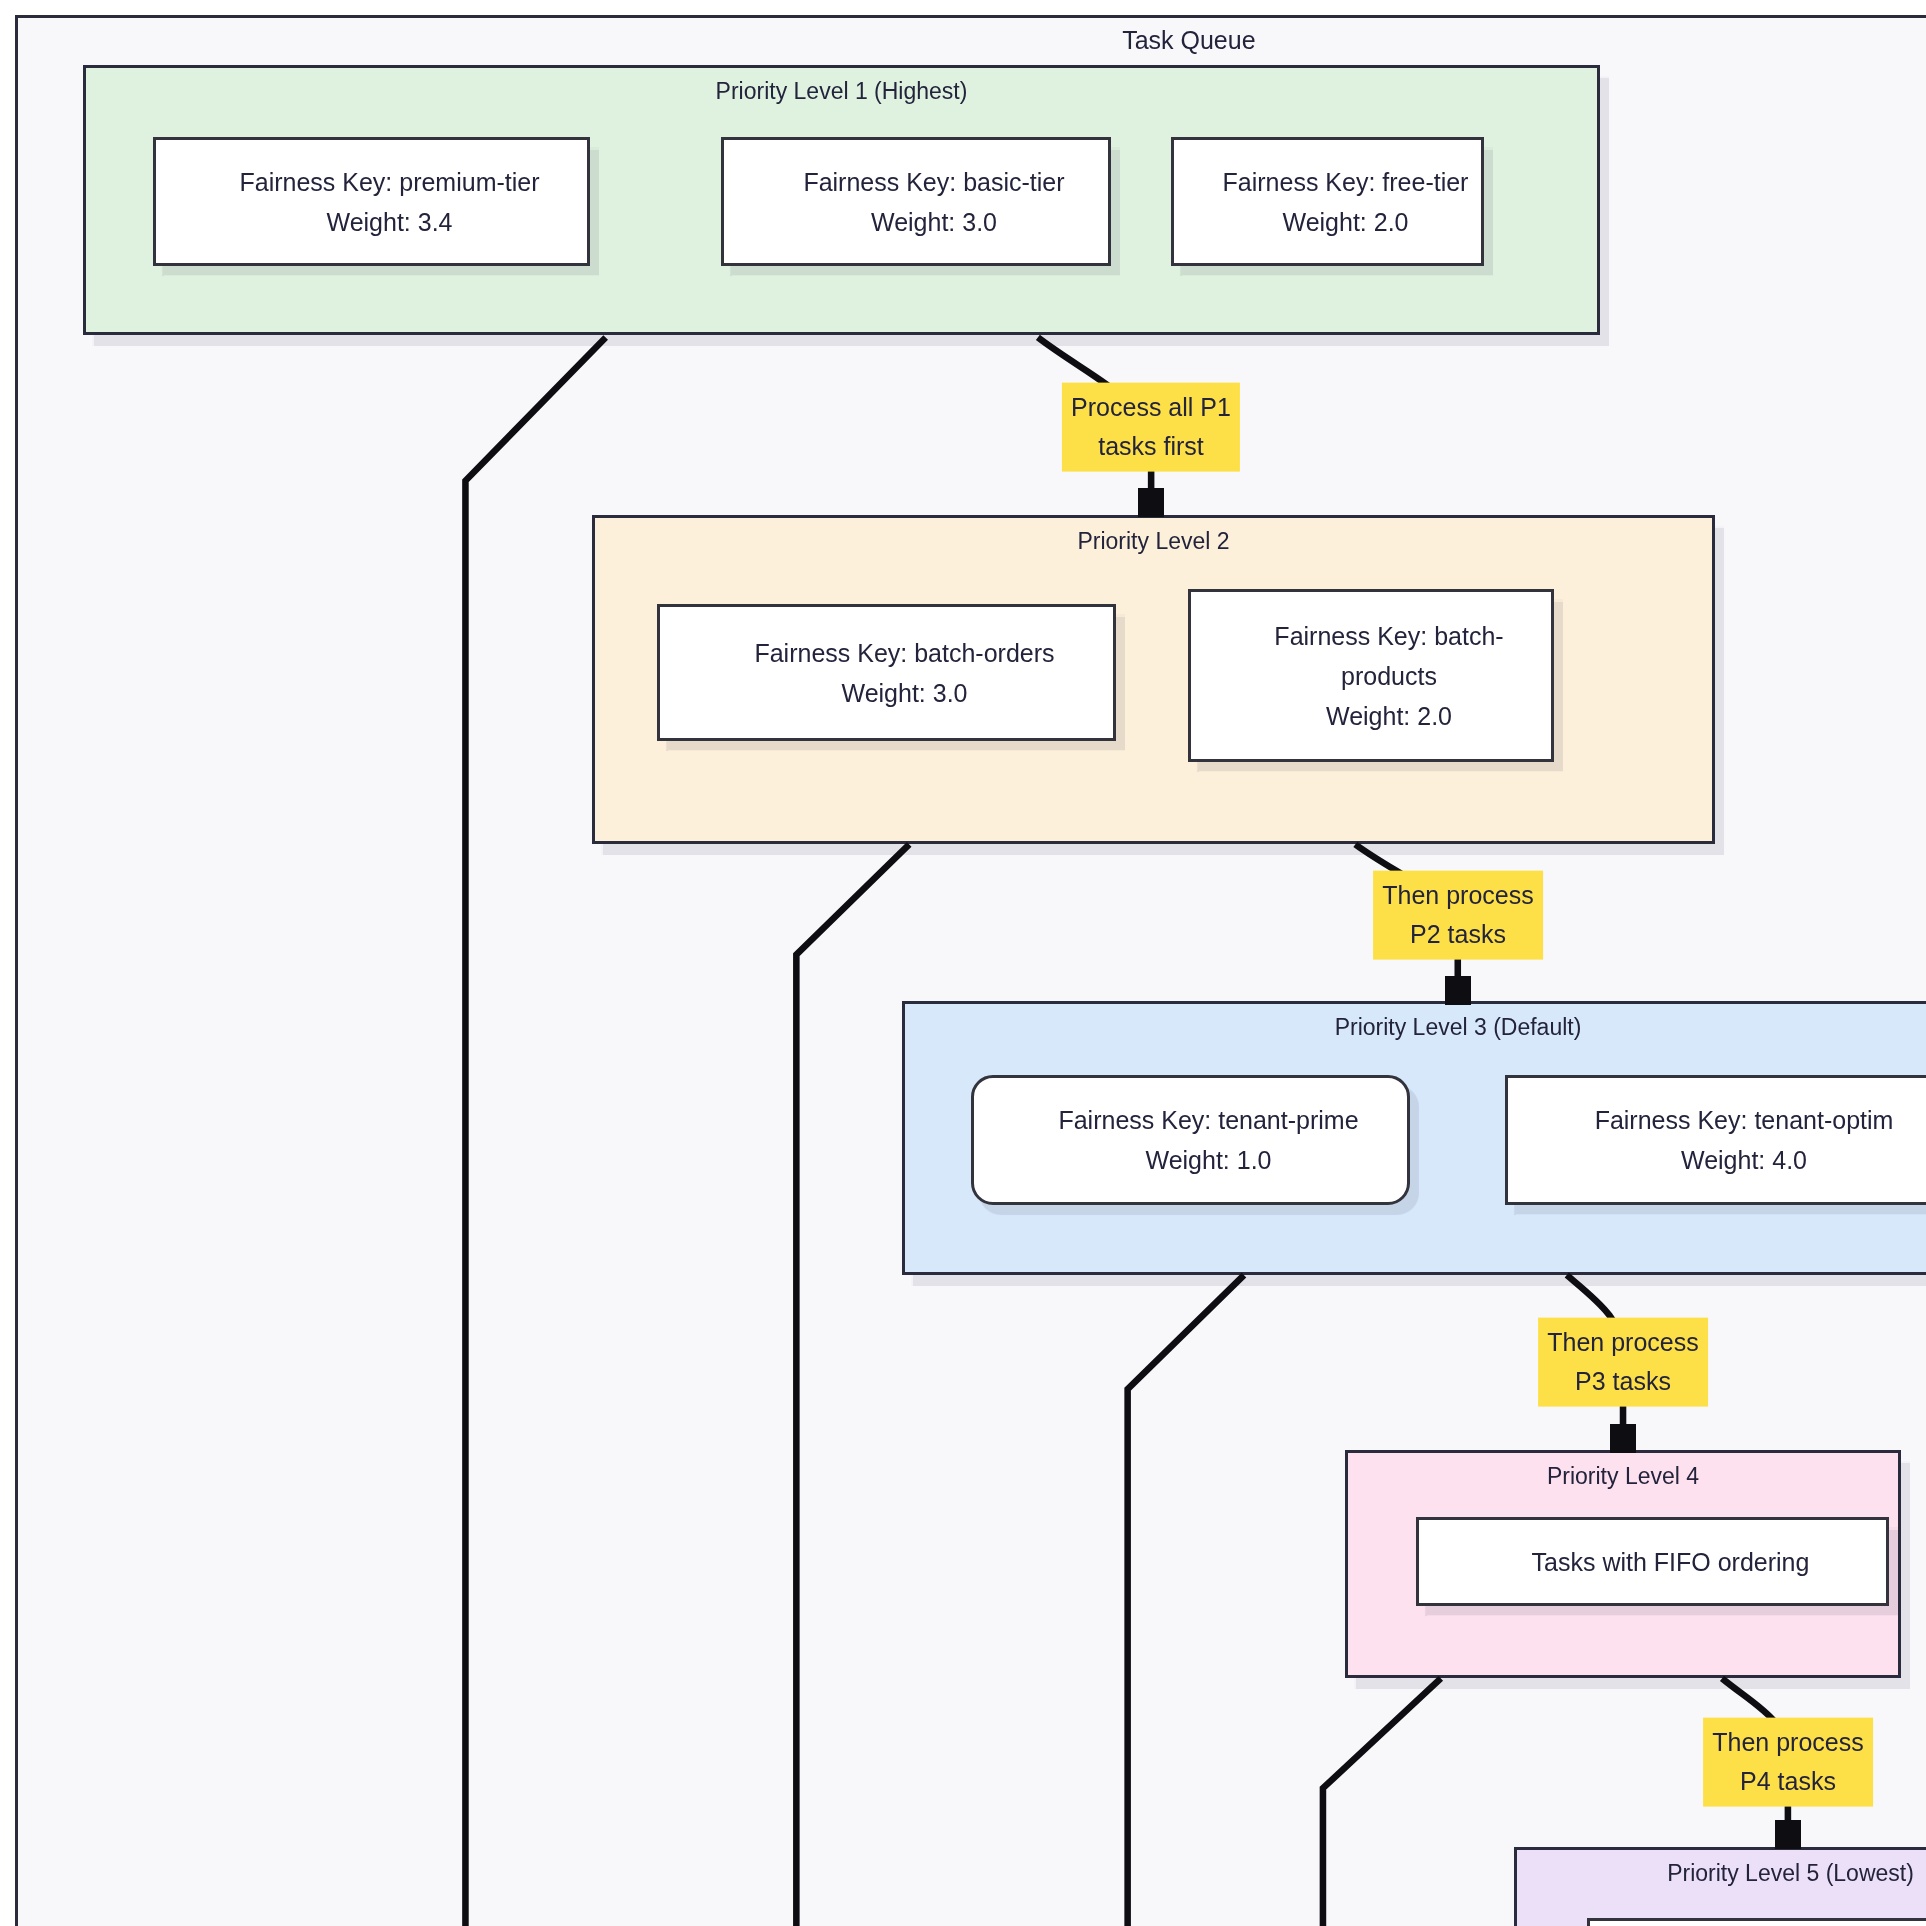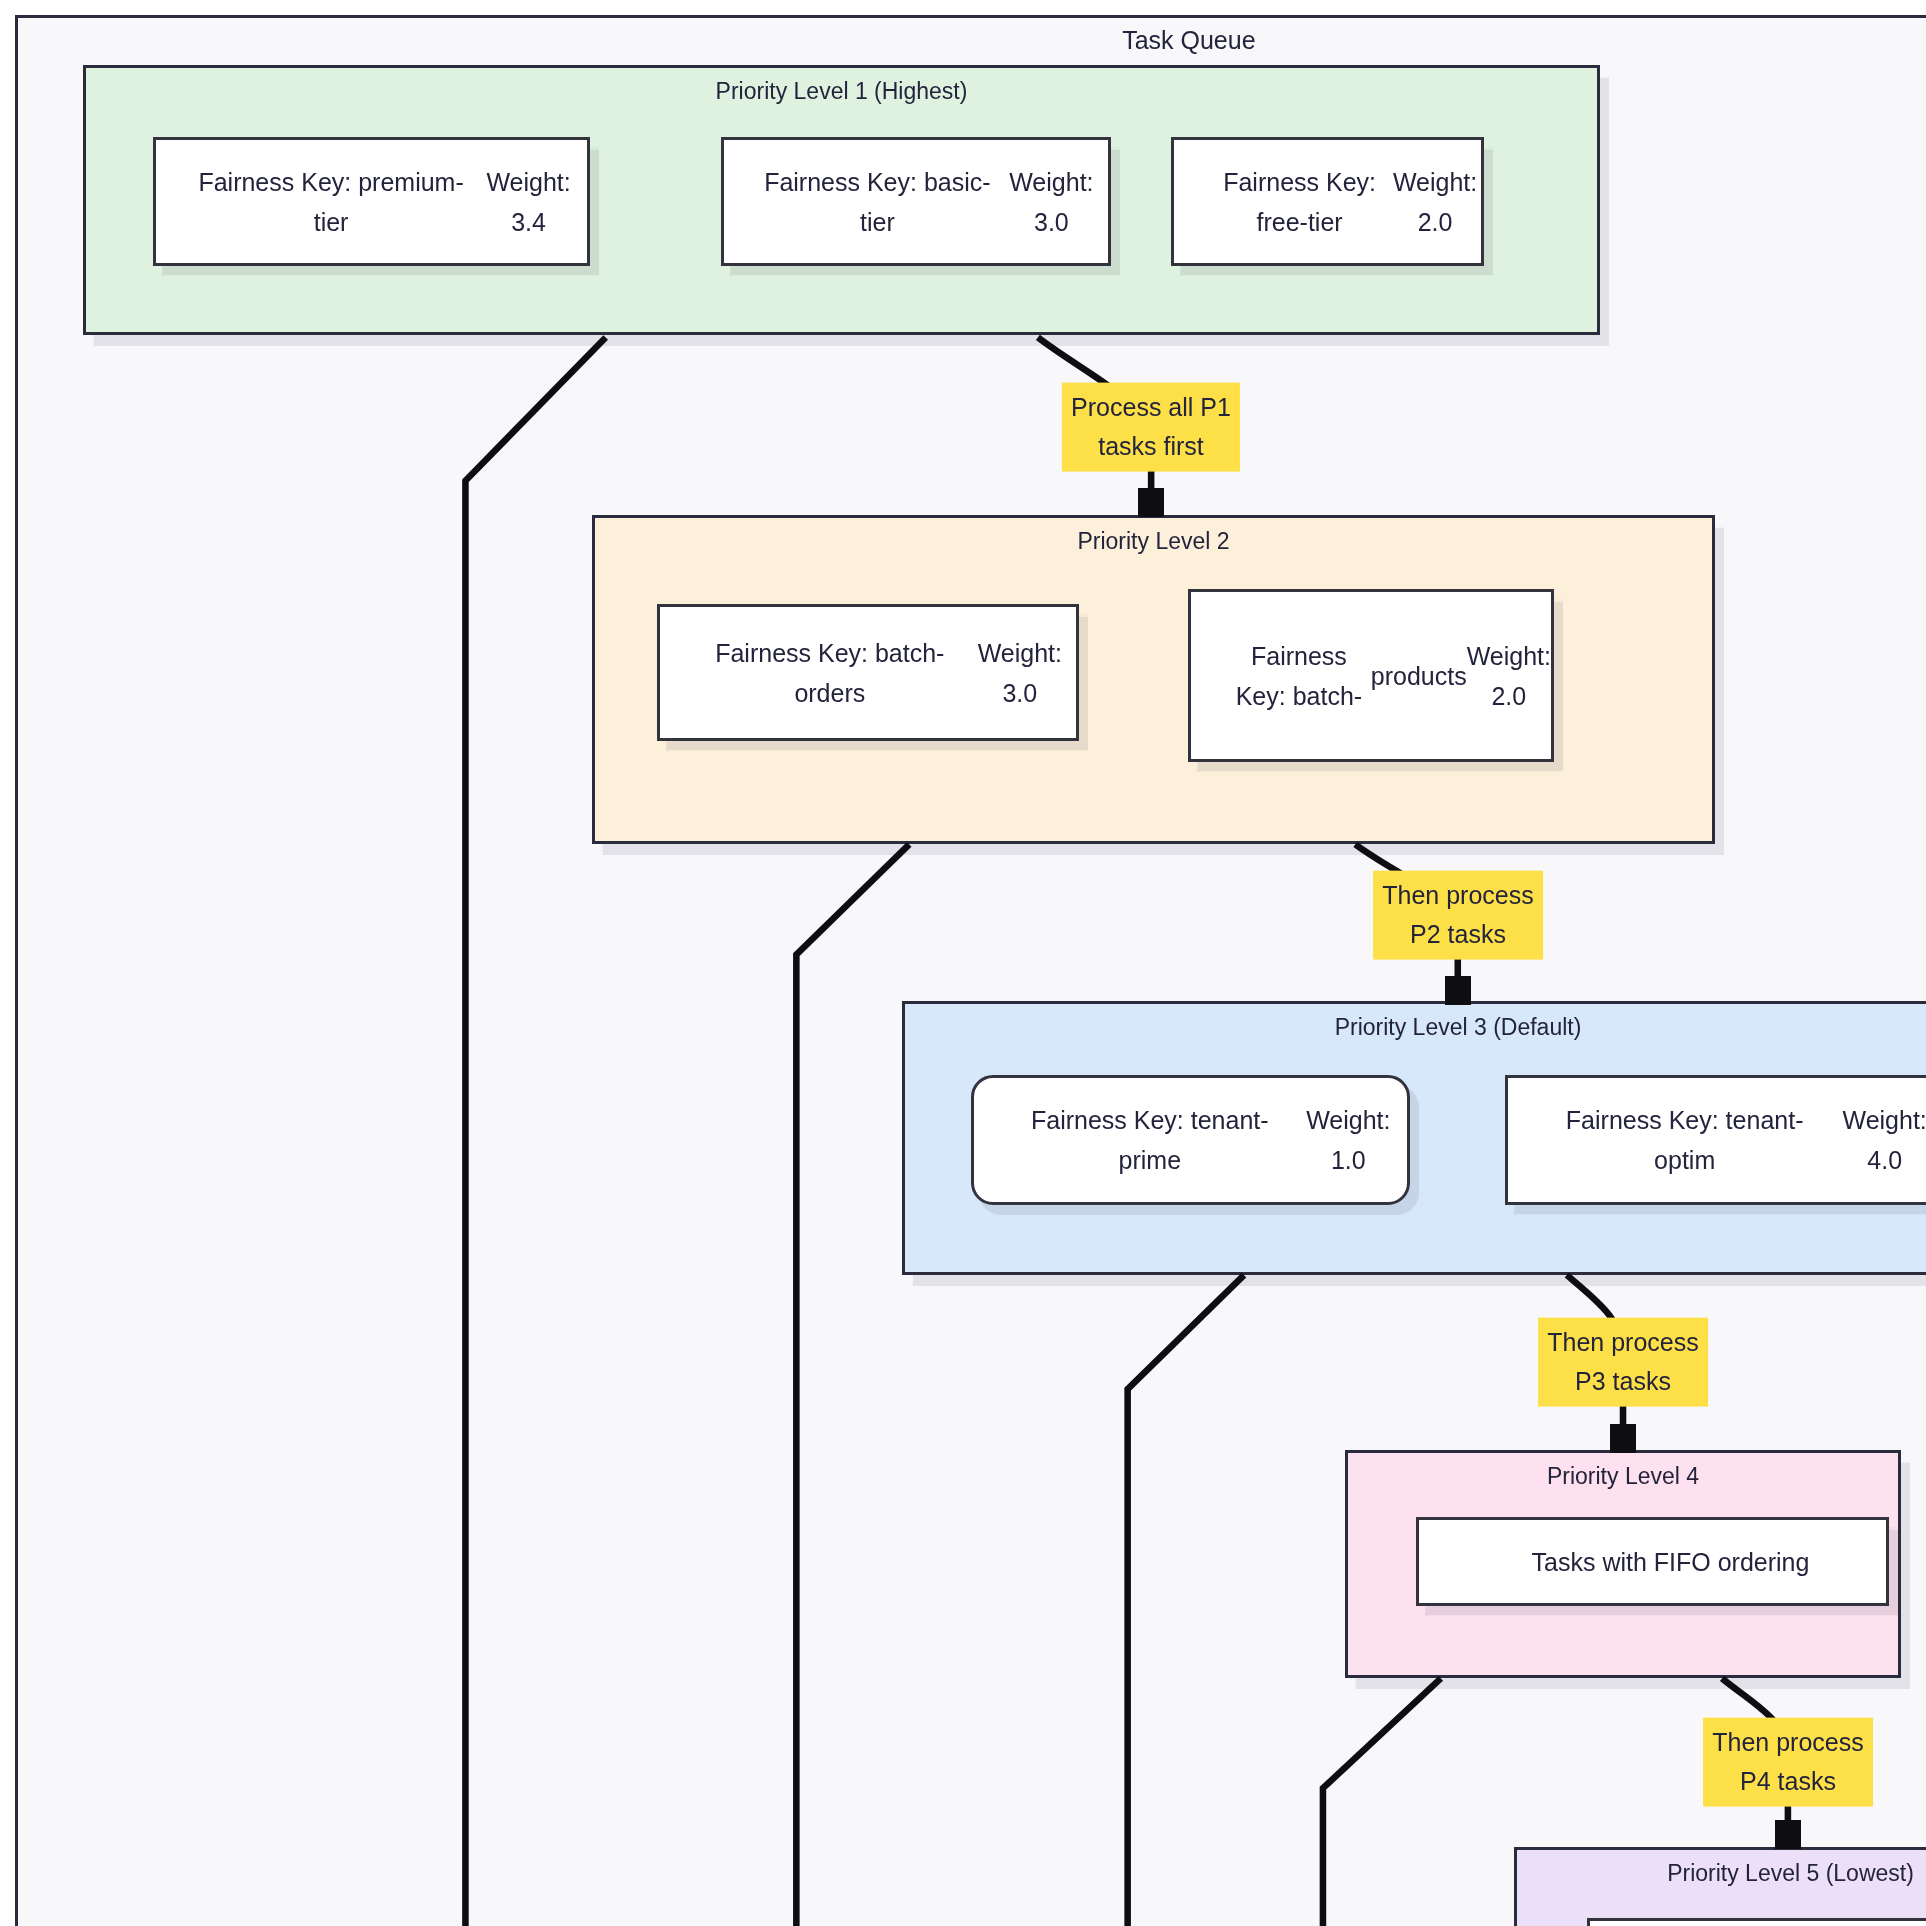--- a/index.html
+++ b/index.html
@@ -38,29 +38,29 @@
   #p1{left:83px;top:65px;width:1517px;height:270px;background:#dff2df;}
   #p2{left:592px;top:515px;width:1123px;height:329px;background:#fcf0da;}
   #p3{left:902px;top:1001px;width:1112px;height:274px;background:#d8e8fb;}
   #p4{left:1345px;top:1450px;width:556px;height:228px;background:#fde1ef;}
   #p5{left:1514px;top:1847px;width:553px;height:230px;background:#ecdff8;}
   
   .node{
     background:#ffffff;
     border:3.9px solid #33333d;
     box-shadow:8.5px 10px 0.8px rgba(42,42,68,0.10);
-    display:flex;flex-direction:row;align-items:center;justify-content:center;
+    display:flex;flex-direction:column;align-items:center;justify-content:center;
     text-align:center;font-size:25px;line-height:40px;
     z-index:2;
     padding-left:36px;
   }
   #n-premium{left:153px;top:137px;width:437px;height:129px;}
   #n-basic{left:721px;top:137px;width:390px;height:129px;}
   #n-free{left:1171px;top:137px;width:313px;height:129px;}
-  #n-batch-orders{left:657px;top:604px;width:422px;height:137px;}
+  #n-batch-orders{left:657px;top:604px;width:459px;height:137px;}
   #n-batch-products{left:1188px;top:589px;width:366px;height:173px;}
   #n-tenant-prime{left:971px;top:1075px;width:439px;height:130px;border-radius:22px;}
   #n-tenant-optim{left:1505px;top:1075px;width:442px;height:130px;}
   #n-fifo4{left:1416px;top:1517px;width:473px;height:89px;}
   #n-fifo5{left:1587px;top:1918px;width:407px;height:90px;}
   
   #edges{
     position:absolute;left:0;top:0;width:2377px;height:2398px;
     z-index:3;pointer-events:none;
   }

